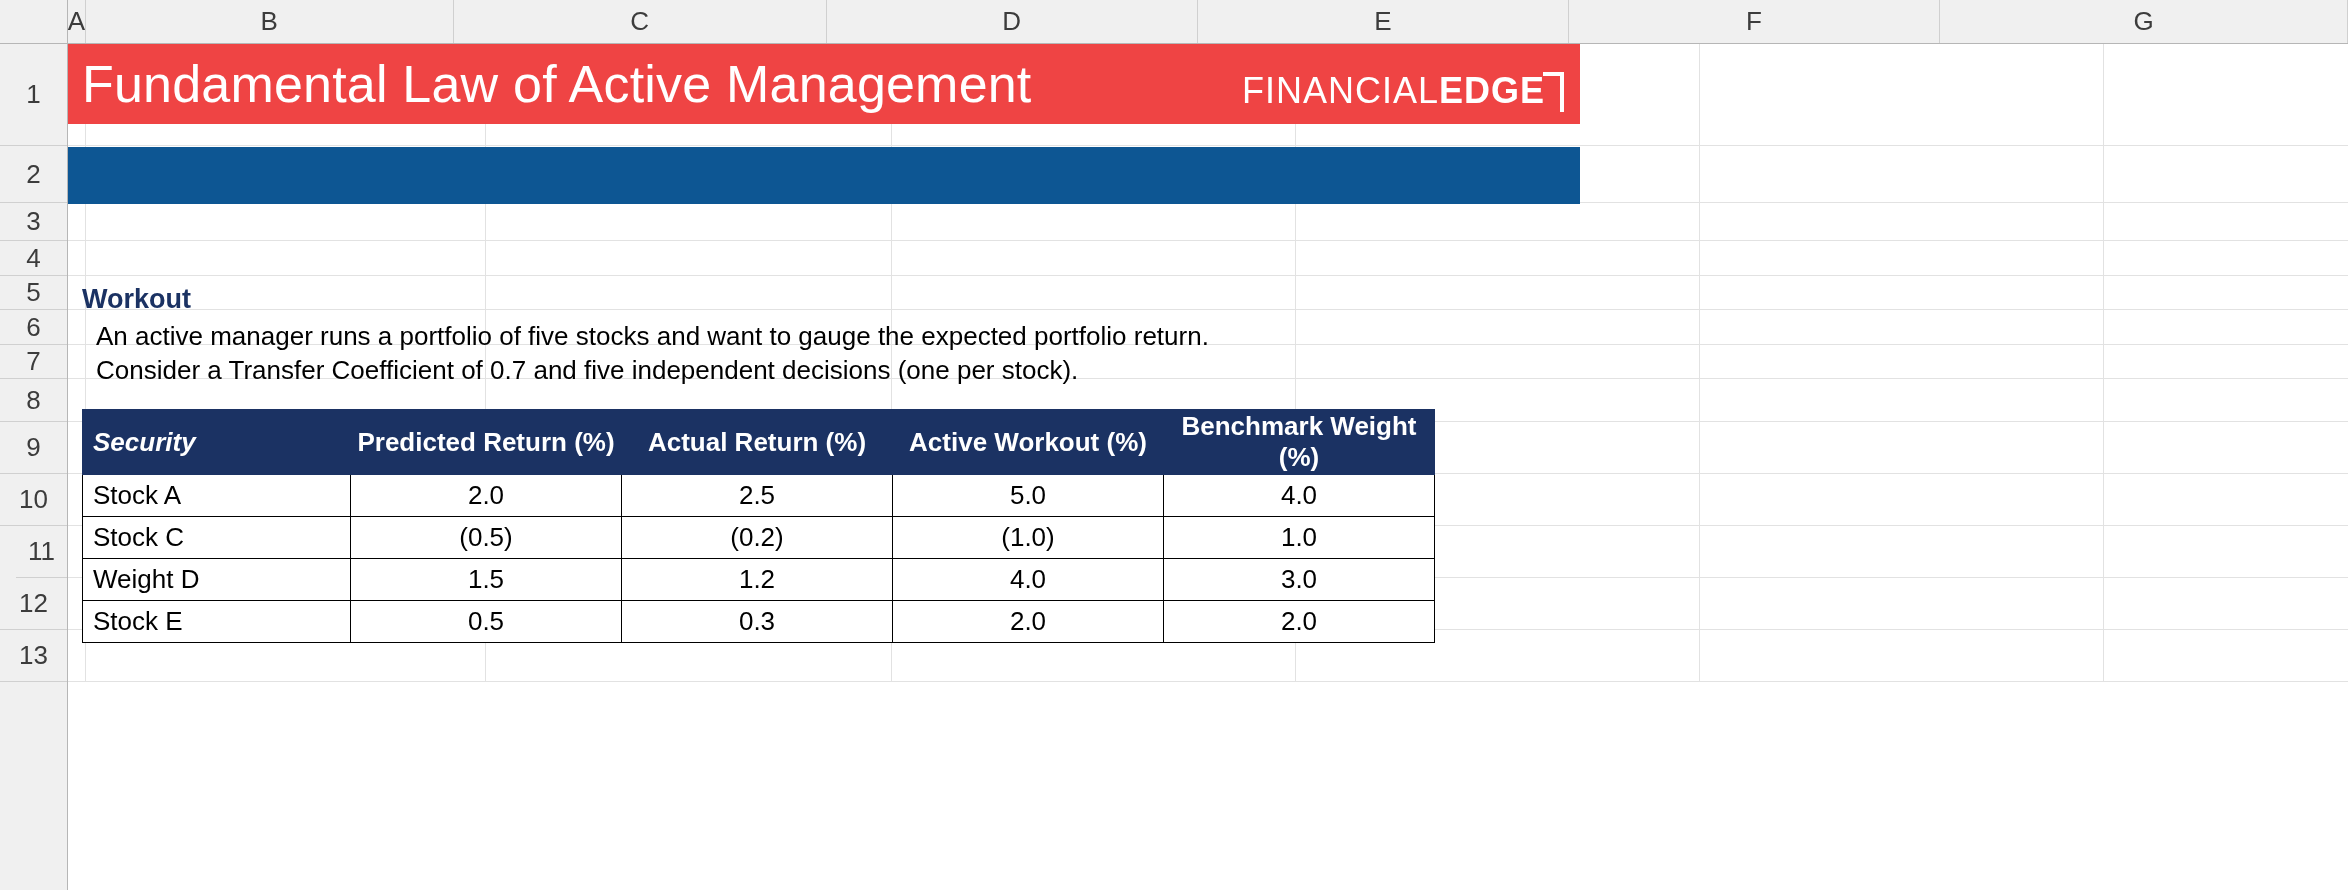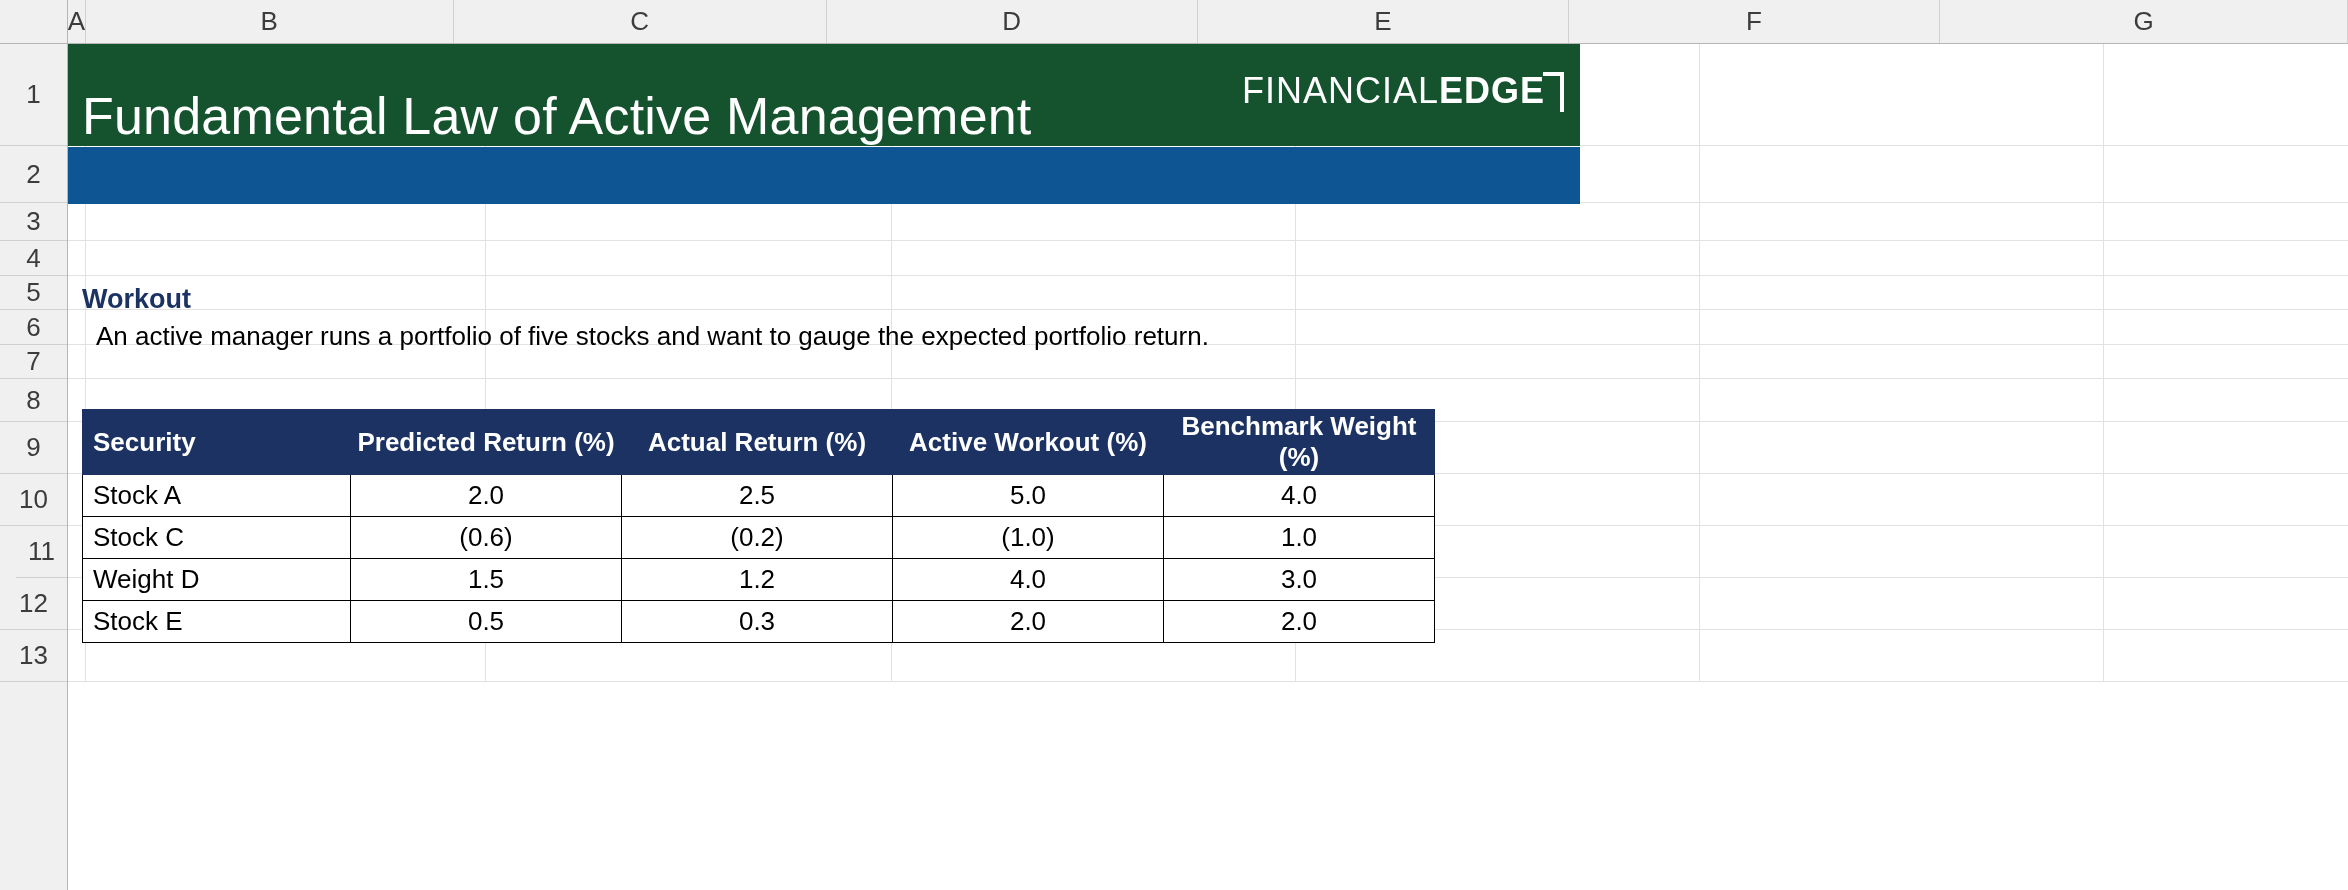--- a/index.html
+++ b/index.html
@@ -81,24 +81,24 @@
     overflow: hidden;
     white-space: nowrap;
   }
 
   
   .banner-title-row {
     position: absolute;
     left: 0;
     top: 0;
     width: 1512px;
-    height: 102px;
-    background: #14532d;
-    display: flex;
-    align-items: flex-end;
+    height: 80px;
+    background: #ef4444;
+    display: flex;
+    align-items: center;
     z-index: 5;
   }
   .banner-title {
     color: #ffffff;
     font-size: 52px;
     font-weight: 400;
     padding-left: 14px;
     letter-spacing: 0.2px;
     font-family: "Liberation Sans", sans-serif;
   }
@@ -188,21 +188,21 @@
     height: 42px;
     border: 1px solid #000000;
     text-align: center;
     box-sizing: border-box;
     font-family: "Liberation Sans", sans-serif;
   }
   .data-table td.first {
     text-align: left;
     padding-left: 10px;
   }
-  .w-sec { width: 268px; }
+  .w-sec { width: 268px; font-style: italic; }
   .w-num { width: 271px; }
 </style>
 </head>
 <body>
 
 <div id="sheet">
 
   <div class="col-header-row">
     <div class="corner-box"></div>
     <div class="col-head" style="width:18px;">A</div>
@@ -355,20 +355,21 @@
       <div class="banner-title-row">
         <div class="banner-title">Fundamental Law of Active Management</div>
         <div class="logo">
           <span class="light">FINANCIAL</span><span class="bold">EDGE</span><span class="logo-mark"></span>
         </div>
       </div>
       <div class="banner-sub-row"></div>
 
       <div class="workout-label">Workout</div>
       <div class="para para1">An active manager runs a portfolio of five stocks and want to gauge the expected portfolio return.</div>
+      <div class="para para2">Consider a Transfer Coefficient of 0.7 and five independent decisions (one per stock).</div>
 
       <table class="data-table">
         <thead>
           <tr>
             <th class="first w-sec">Security</th>
             <th class="w-num">Predicted Return (%)</th>
             <th class="w-num">Actual Return (%)</th>
             <th class="w-num">Active Workout (%)</th>
             <th class="w-num">Benchmark Weight (%)</th>
           </tr>
@@ -376,21 +377,21 @@
         <tbody>
           <tr>
             <td class="first">Stock A</td>
             <td>2.0</td>
             <td>2.5</td>
             <td>5.0</td>
             <td>4.0</td>
           </tr>
           <tr>
             <td class="first">Stock C</td>
-            <td>(0.6)</td>
+            <td>(0.5)</td>
             <td>(0.2)</td>
             <td>(1.0)</td>
             <td>1.0</td>
           </tr>
           <tr>
             <td class="first">Weight D</td>
             <td>1.5</td>
             <td>1.2</td>
             <td>4.0</td>
             <td>3.0</td>

